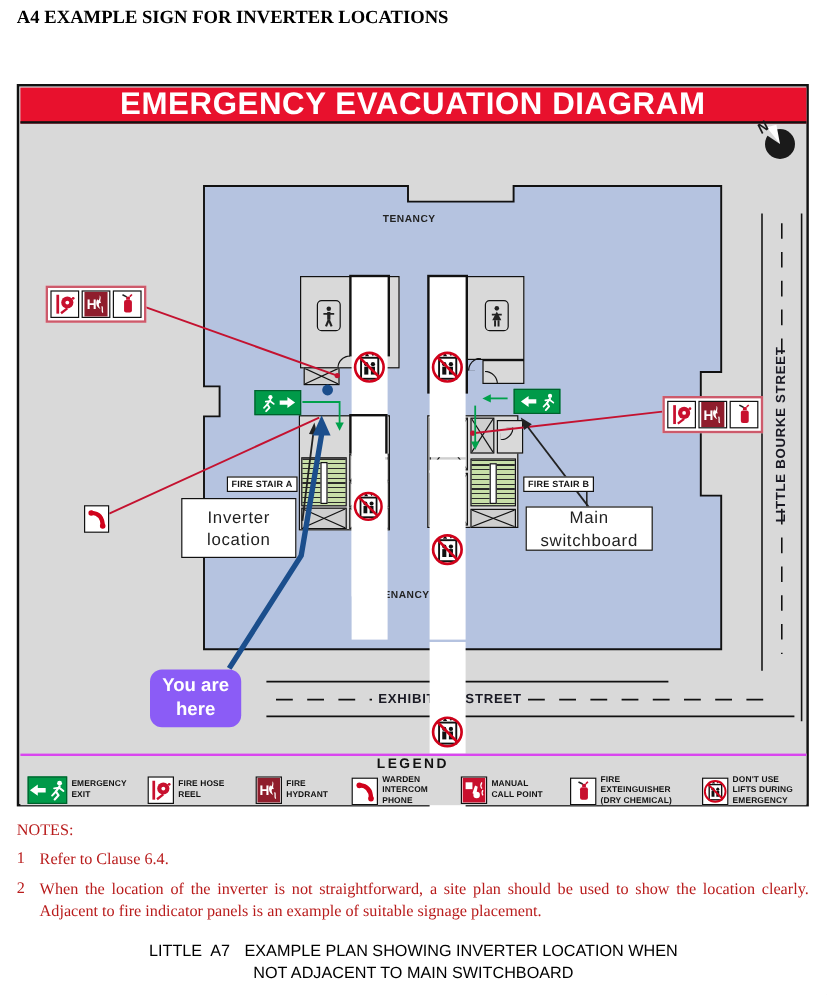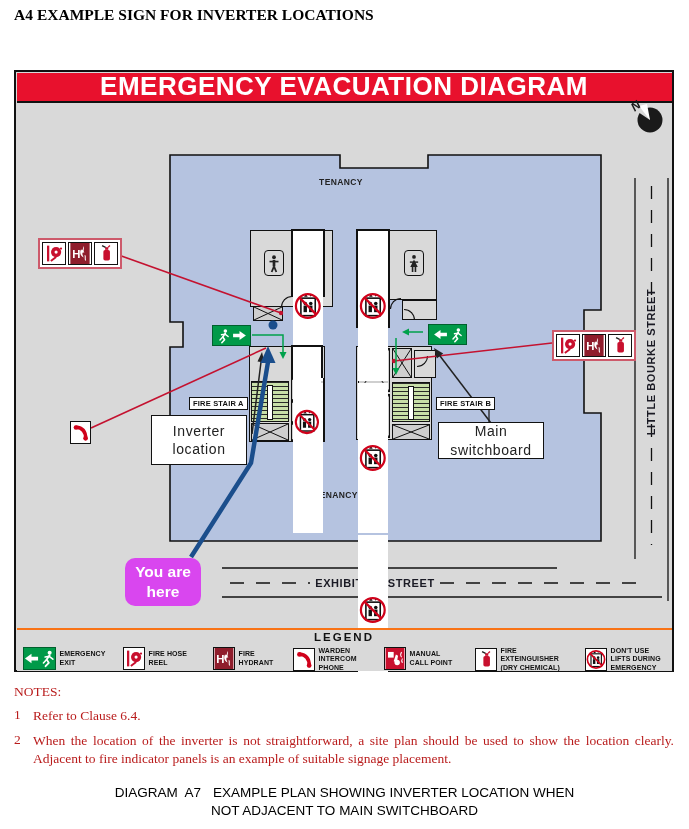--- a/index.html
+++ b/index.html
@@ -38,29 +38,29 @@
   .tile svg{width:92%;height:92%;}
   .wc{border:1.4px solid #111;border-radius:4px;z-index:5;display:flex;align-items:center;justify-content:center;}
   .wc svg{width:100%;height:100%;}
   .exit{background:#009a49;border:1px solid #00602d;display:flex;align-items:center;justify-content:center;gap:2px;z-index:5;}
   .icogrp{background:#fff;border:2px solid #cd5a6b;display:flex;gap:2px;padding:2px;z-index:5;}
   .ico{width:22px;border:1.2px solid #111;background:#fff;display:flex;align-items:center;justify-content:center;}
   .ico svg{width:100%;height:100%;}
   .plan-label{background:#fff;border:1.3px solid #111;font-weight:bold;font-size:7.5px;letter-spacing:.2px;padding:1px 3px;z-index:5;white-space:nowrap;}
   .info{background:#fff;border:1.4px solid #111;display:flex;align-items:center;justify-content:center;text-align:center;
         font-size:14px;line-height:1.3;white-space:pre-line;z-index:5;letter-spacing:.6px;color:#222;}
-  .yah{background:#d946ef;color:#fff;border-radius:10px;font-weight:bold;font-size:15.5px;line-height:1.3;
+  .yah{background:#8b5cf6;color:#fff;border-radius:10px;font-weight:bold;font-size:15.5px;line-height:1.3;
        display:flex;align-items:center;justify-content:center;text-align:center;white-space:pre-line;z-index:5;}
   .tenancy{font-weight:bold;font-size:8.5px;letter-spacing:.4px;color:#222;z-index:3;transform:translate(-50%,-50%);}
   .street{font-weight:bold;font-size:11px;letter-spacing:.6px;color:#1a1a24;z-index:3;white-space:nowrap;}
   .street.v{transform:translate(-50%,-50%) rotate(-90deg);}
   .street.h{transform:translate(-50%,-50%);}
 
   
-  .legend{left:16.5px;top:628px;width:655px;height:42.5px;border-top:2px solid #f97316;background:#d9d9d9;z-index:6;}
+  .legend{left:16.5px;top:628px;width:655px;height:42.5px;border-top:2px solid #d946ef;background:#d9d9d9;z-index:6;}
   .lg-title{position:absolute;left:0;top:1px;width:100%;text-align:center;font-weight:bold;font-size:11.5px;letter-spacing:2px;color:#111;}
   .lg-item{position:absolute;top:17px;display:flex;gap:4px;align-items:center;}
   .lg-ico{width:20px;height:21px;border:1.2px solid #111;background:#fff;flex:0 0 20px;}
   .lg-ico svg{width:100%;height:100%;display:block;}
   .lg-ico.green{background:#009a49;border:1px solid #00602d;width:31px;flex:0 0 31px;display:flex;align-items:center;justify-content:center;gap:1px;}
   .lg-label{font-weight:bold;font-size:7px;line-height:1.2;white-space:pre-line;color:#111;letter-spacing:.1px;}
   .north{z-index:6;}
 </style>
 </head>
 <body>
@@ -470,17 +470,17 @@
       <span class="note-num">1</span>
       <span class="note-text">Refer to Clause 6.4.</span>
     </div>
     <div class="note">
       <span class="note-num">2</span>
       <span class="note-text">When the location of the inverter is not straightforward, a site plan should be used to show the location clearly. Adjacent to fire indicator panels is an example of suitable signage placement.</span>
     </div>
   </div>
 
   <div class="abs caption">
-    <div><span class="fig">DIAGRAM  A7</span><span>EXAMPLE PLAN SHOWING INVERTER LOCATION WHEN</span></div>
+    <div><span class="fig">LITTLE  A7</span><span>EXAMPLE PLAN SHOWING INVERTER LOCATION WHEN</span></div>
     <div>NOT ADJACENT TO MAIN SWITCHBOARD</div>
   </div>
 
 </div>
 
 </body></html>

